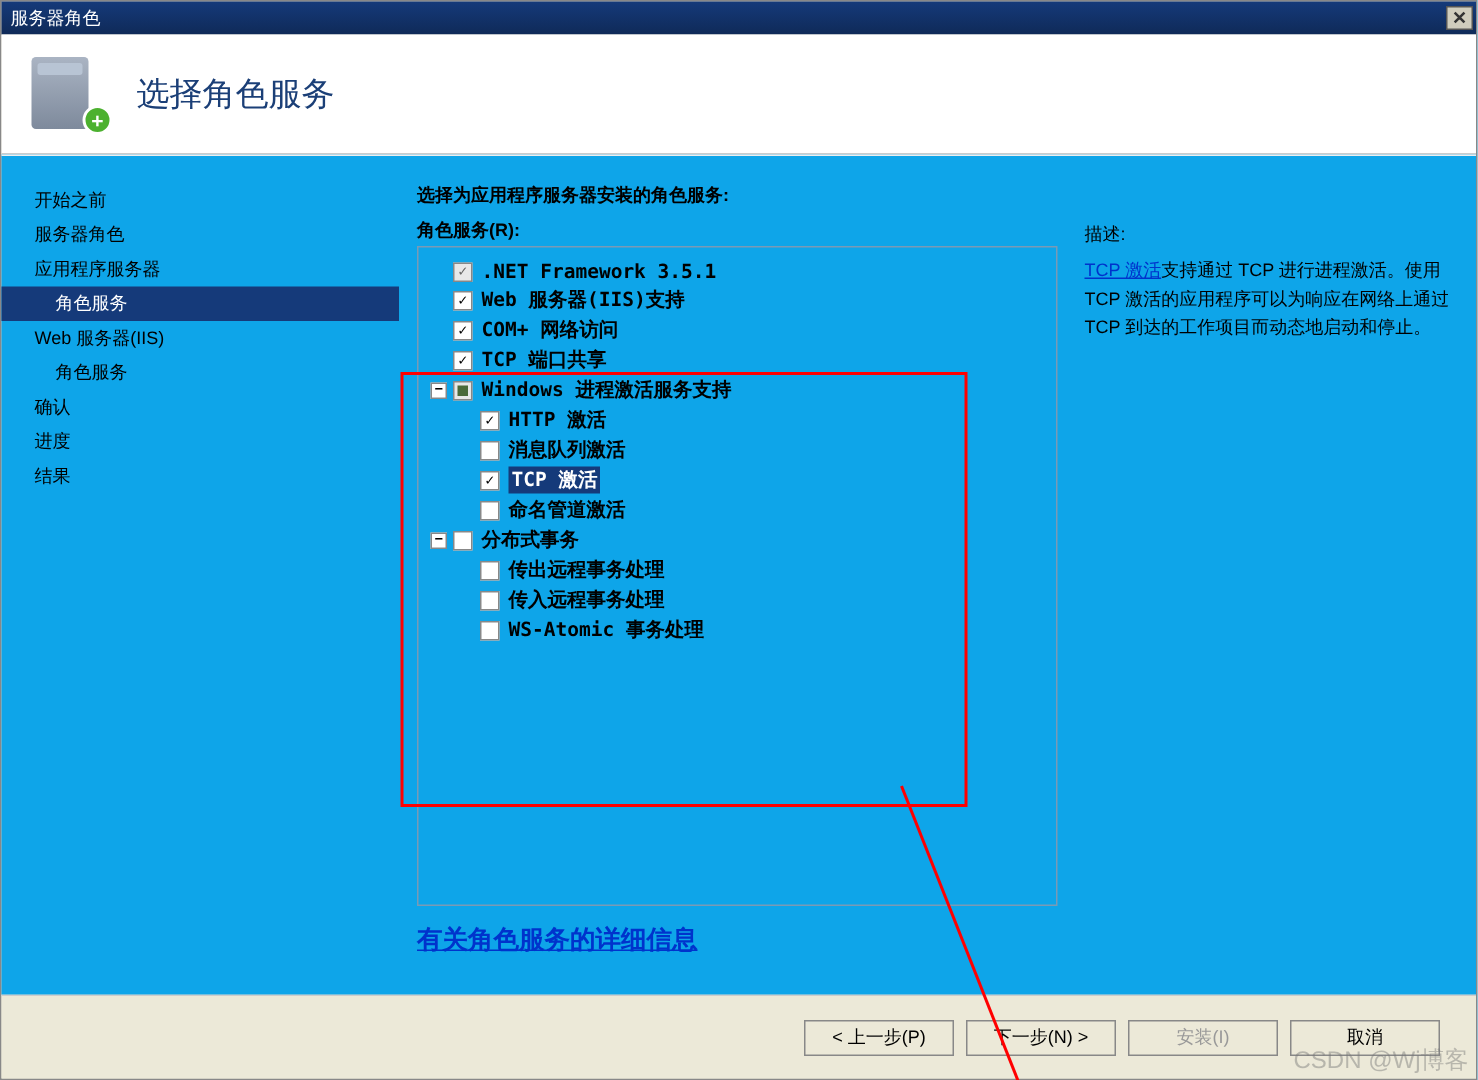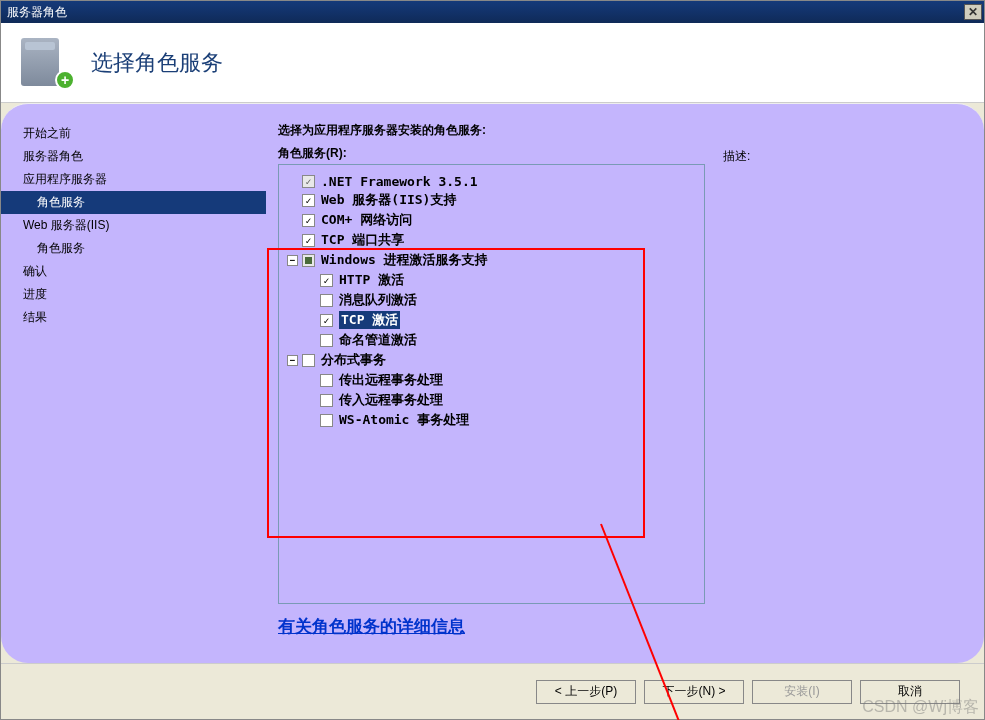--- a/index.html
+++ b/index.html
@@ -75,23 +75,22 @@
       color: #fff; font-weight: bold; font-size: 14px;
     }
     .header-title {
       font-size: 22px;
       color: #1b3f77;
       font-weight: normal;
     }
     .body {
       flex: 1;
       display: flex;
-      background: #c4b5fd;
+      background: #0ea5e9;
       border-top: 1px solid #eee;
-      border-radius: 27px;
     }
     .sidebar {
       width: 265px;
       padding: 18px 0;
       border-right: none;
     }
     .sidebar-item {
       padding: 3px 0 3px 22px;
       cursor: pointer;
       color: #000;
@@ -349,20 +348,23 @@
               <span class="exp-spacer"></span>
               <span class="checkbox"></span>
               <span class="tree-label">WS-Atomic 事务处理</span>
             </div>
           </div>
         <a class="link">有关角色服务的详细信息</a>
       </div>
 
       <div class="desc-panel">
         <div class="desc-title">描述:</div>
+        <div class="desc-body">
+          <span class="desc-link">TCP 激活</span><span>支持通过 TCP 进行进程激活。使用 TCP 激活的应用程序可以为响应在网络上通过 TCP 到达的工作项目而动态地启动和停止。</span>
+        </div>
       </div>
     </div>
   </div>
 
   <div class="footer">
     <button class="btn">&lt; 上一步(P)</button>
     <button class="btn">下一步(N) &gt;</button>
     <button class="btn disabled" disabled="">安装(I)</button>
     <button class="btn">取消</button>
   </div>

